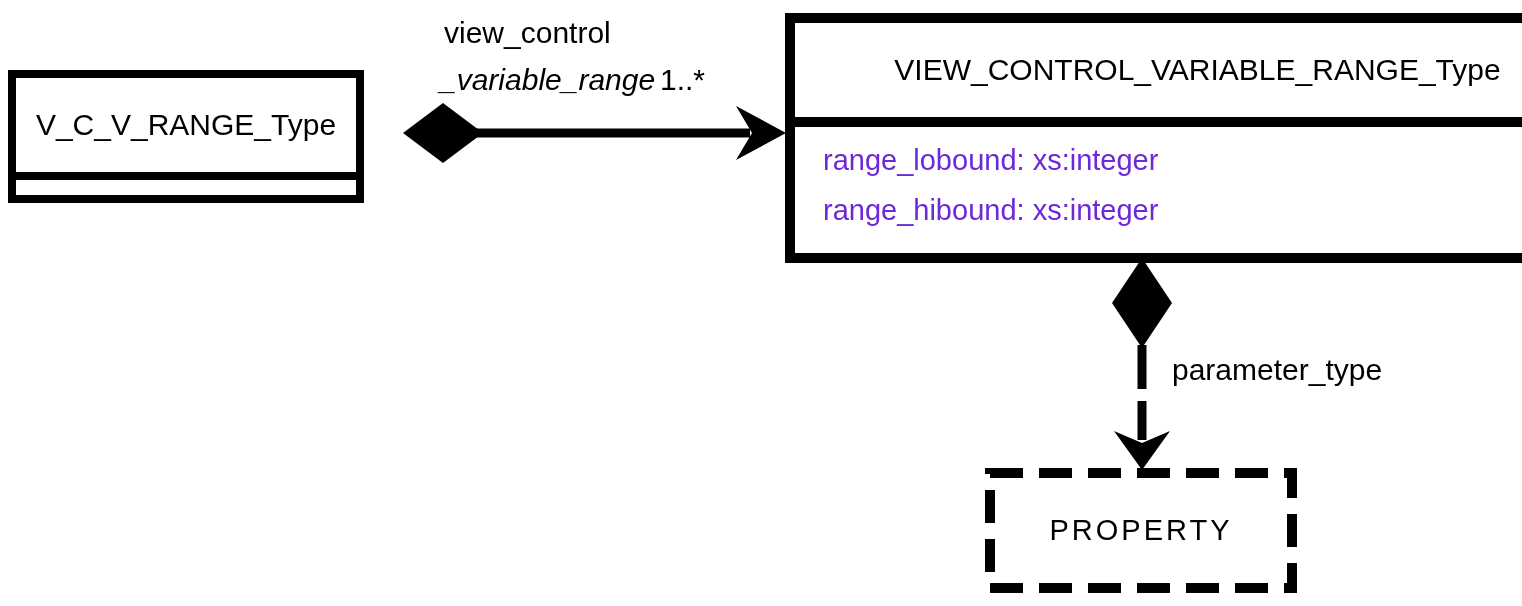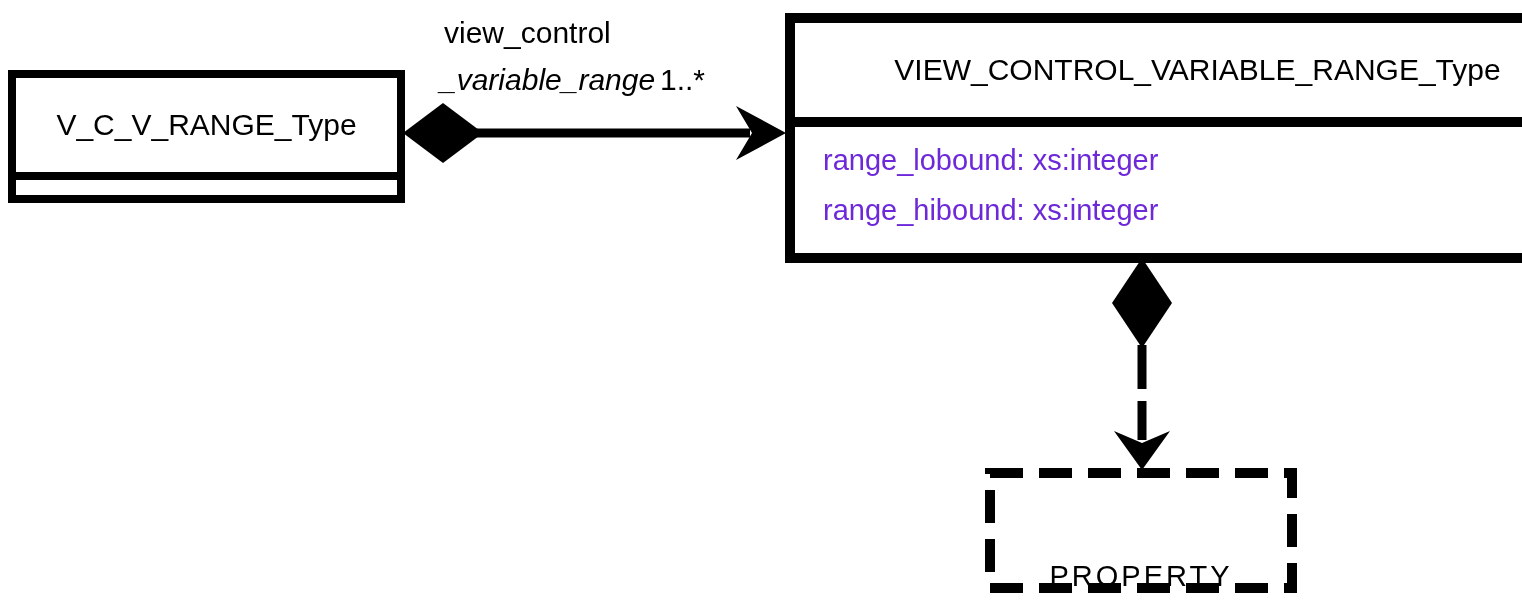--- a/index.html
+++ b/index.html
@@ -42,21 +42,21 @@
     white-space: nowrap;
   }
   .class-box .separator {
     background: #000000;
     flex: none;
   }
 
   .box-left {
     left: 8px;
     top: 70px;
-    width: 397px;
+    width: 356px;
     height: 133px;
   }
   .box-left .title { height: 94px; }
   .box-left .separator { height: 8px; }
   .box-left .empty-compartment { height: 15px; }
 
   .box-right {
     left: 785px;
     top: 13px;
     width: 825px;
@@ -73,21 +73,21 @@
     white-space: nowrap;
   }
 
   .property-box {
     position: absolute;
     left: 985px;
     top: 468px;
     width: 312px;
     height: 125px;
     display: flex;
-    align-items: flex-end;
+    align-items: center;
     justify-content: center;
     font-size: 29px;
     letter-spacing: 3px;
     color: #000000;
   }
 
   .edge-label {
     position: absolute;
     font-size: 30px;
     color: #000000;
@@ -133,14 +133,15 @@
     </div>
   </div>
 
   <div class="property-box">
     <span>PROPERTY</span>
   </div>
 
   <div class="edge-label lbl-view-control">view_control</div>
   <div class="edge-label lbl-variable-range">_variable_range</div>
   <div class="edge-label lbl-multiplicity">1..*</div>
+  <div class="edge-label lbl-parameter-type">parameter_type</div>
 
 </div>
 
 </body></html>

